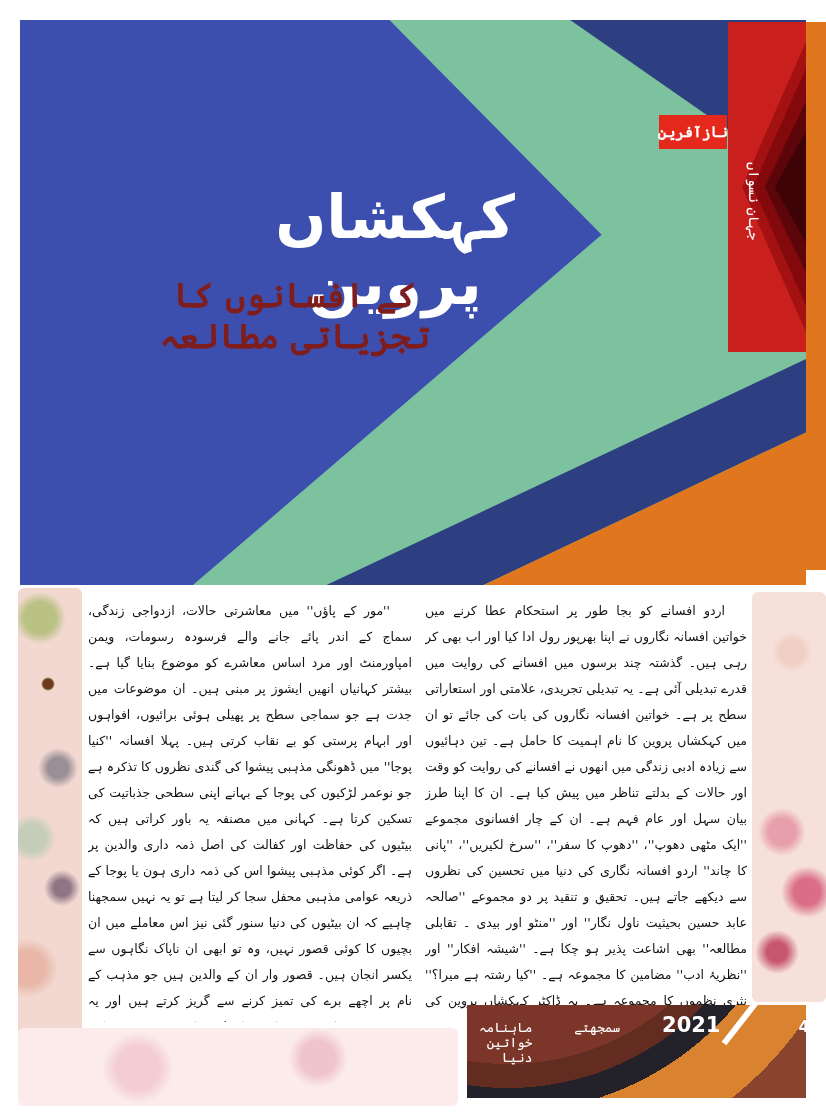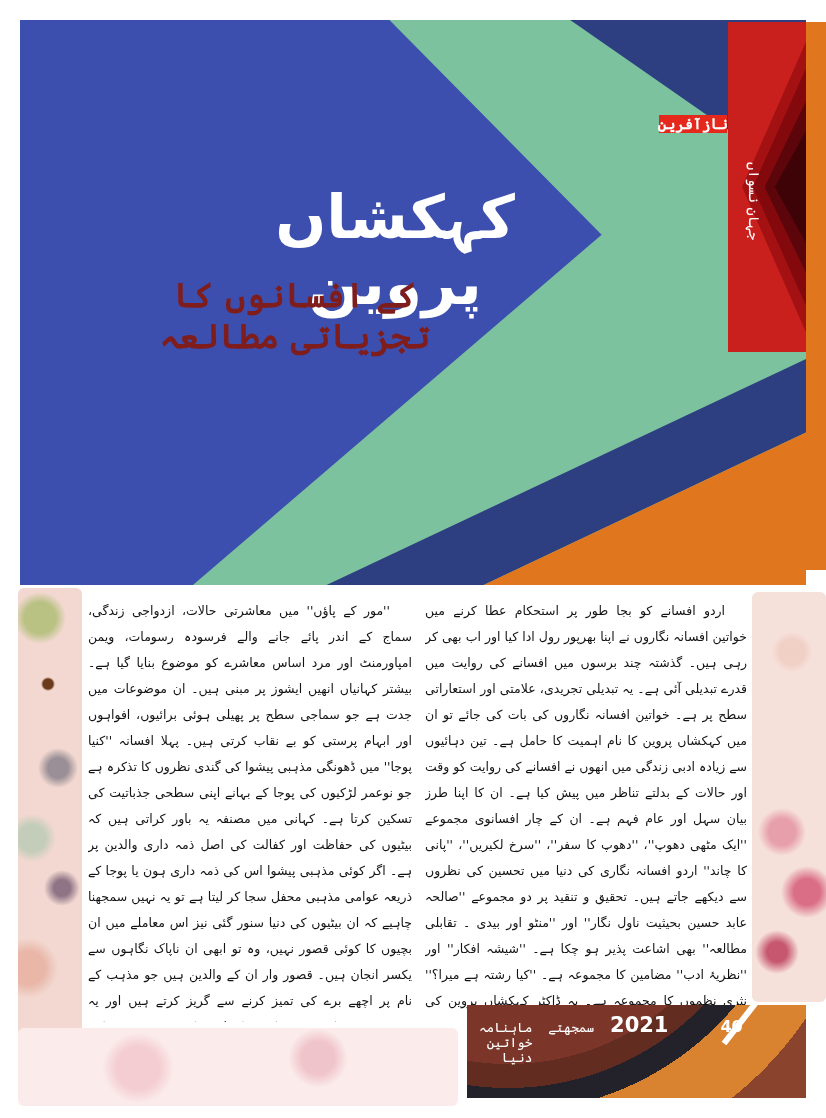--- a/index.html
+++ b/index.html
@@ -52,21 +52,21 @@
   .banner .l2{position:absolute;inset:0;background:#a31113;clip-path:polygon(100% 6%, 18% 50%, 100% 94%);}
   .banner .l3{position:absolute;inset:0;background:#84090c;clip-path:polygon(100% 14%, 32% 50%, 100% 86%);}
   .banner .l4{position:absolute;inset:0;background:#5c050a;clip-path:polygon(100% 24%, 47% 50%, 100% 76%);}
   .banner .l5{position:absolute;inset:0;background:#3d0307;clip-path:polygon(100% 33%, 60% 50%, 100% 67%);}
   .banner-vert{
     position:absolute;top:140px;left:34px;color:#ffffff;font-size:14px;
     white-space:nowrap;transform:rotate(90deg);transform-origin:left top;
     direction:rtl;font-family:"DejaVu Serif",serif;
   }
   .author-badge{
-    position:absolute;left:639px;top:95px;width:68px;height:18px;
+    position:absolute;left:639px;top:95px;width:68px;height:34px;
     background:#e5281c;color:#ffffff;font-size:15px;font-weight:bold;
     display:flex;align-items:center;justify-content:center;direction:rtl;
     font-family:"DejaVu Serif",serif;
   }
   .orange-strip{
     position:absolute;left:806px;top:22px;width:20px;height:548px;
     background:#e0761d;
   }
 
   
@@ -116,21 +116,21 @@
     background:radial-gradient(circle at 41px -189px,
       #7b3629 248px, #632c21 248px 272px, #23222b 272px 296px,
       #d9822f 296px 360px, #8a432c 360px);
   }
   .footer-slash{
     position:absolute;left:270px;top:-8px;width:6px;height:52px;
     background:#ffffff;transform:rotate(38deg);
   }
   .footer-row{
     position:absolute;left:12px;top:8px;width:250px;
-    display:flex;align-items:baseline;gap:16px;color:#ffffff;direction:ltr;
+    display:flex;align-items:baseline;gap:42px;color:#ffffff;direction:ltr;
   }
   .f-magazine{font-size:13px;direction:rtl;font-family:"DejaVu Serif",serif;}
   .f-month{font-size:13px;direction:rtl;font-family:"DejaVu Serif",serif;}
   .f-year{font-size:21px;font-weight:bold;}
   .f-page{font-size:16px;font-weight:bold;margin-left:36px;}
 </style>
 </head>
 <body>
 
 <div class="page">

